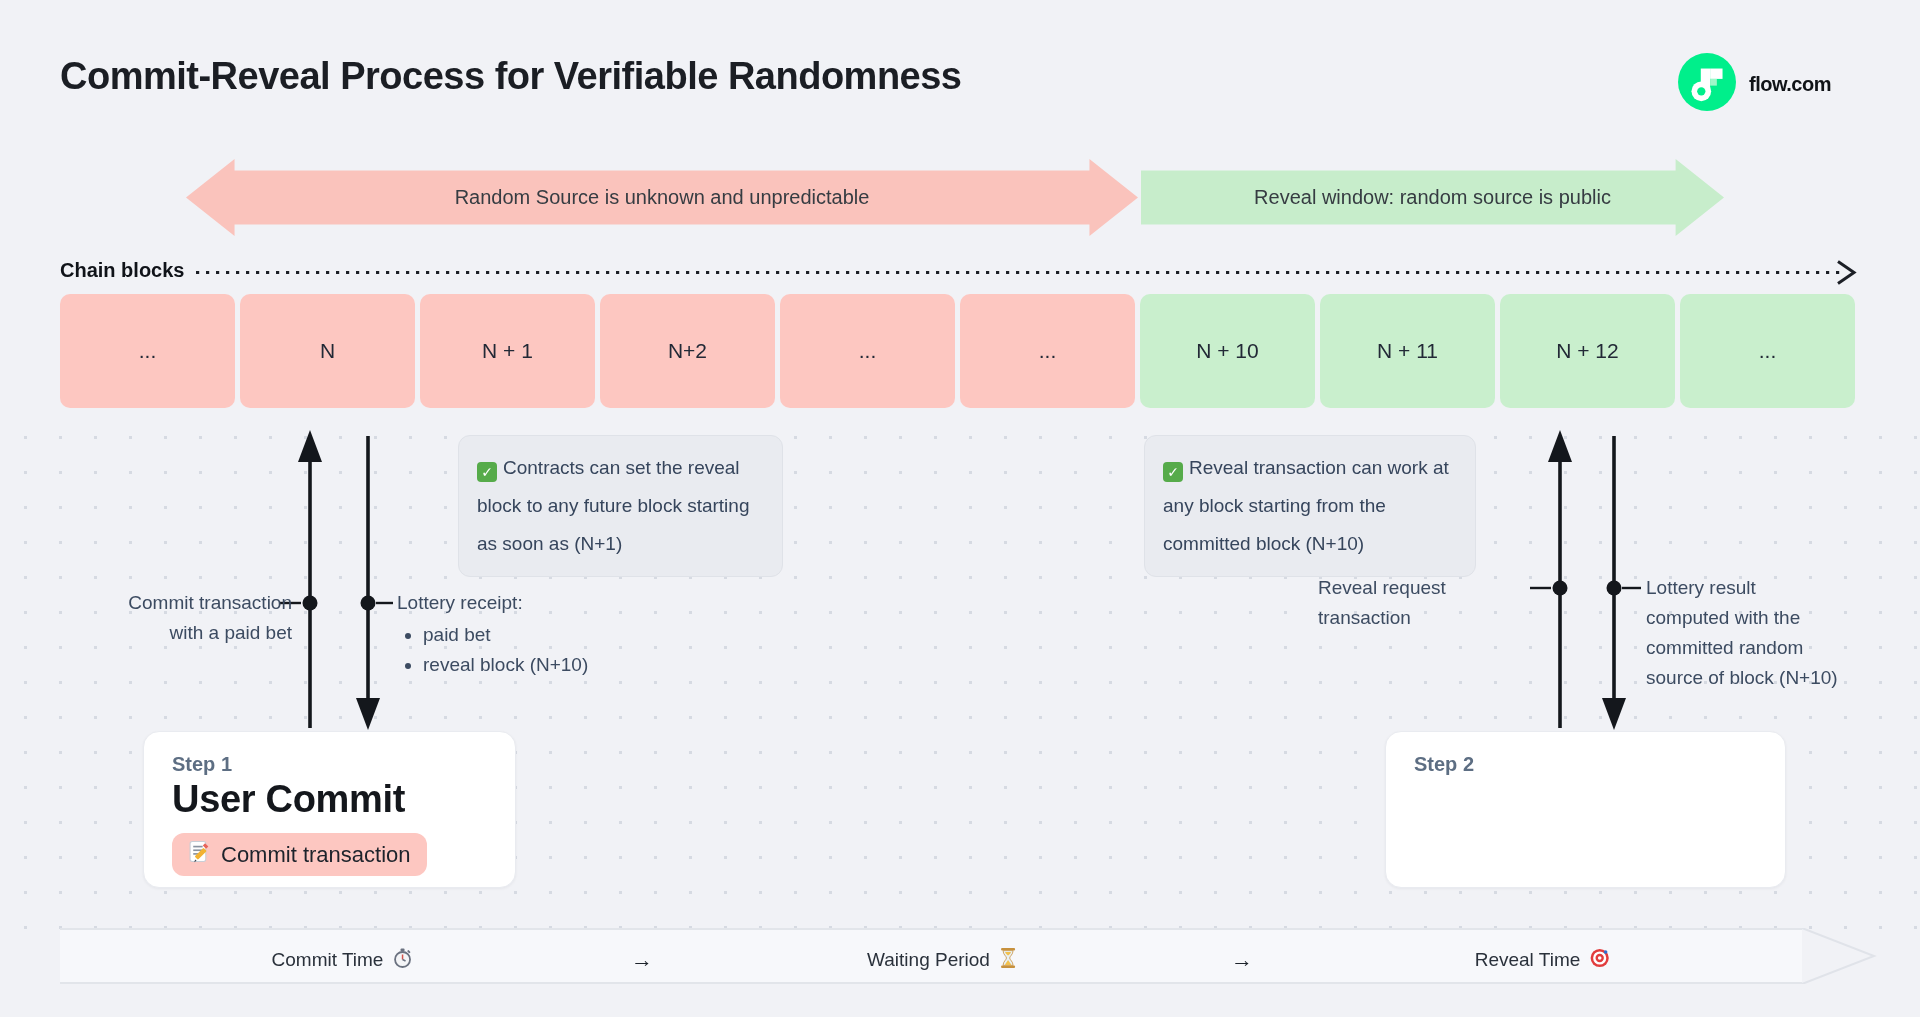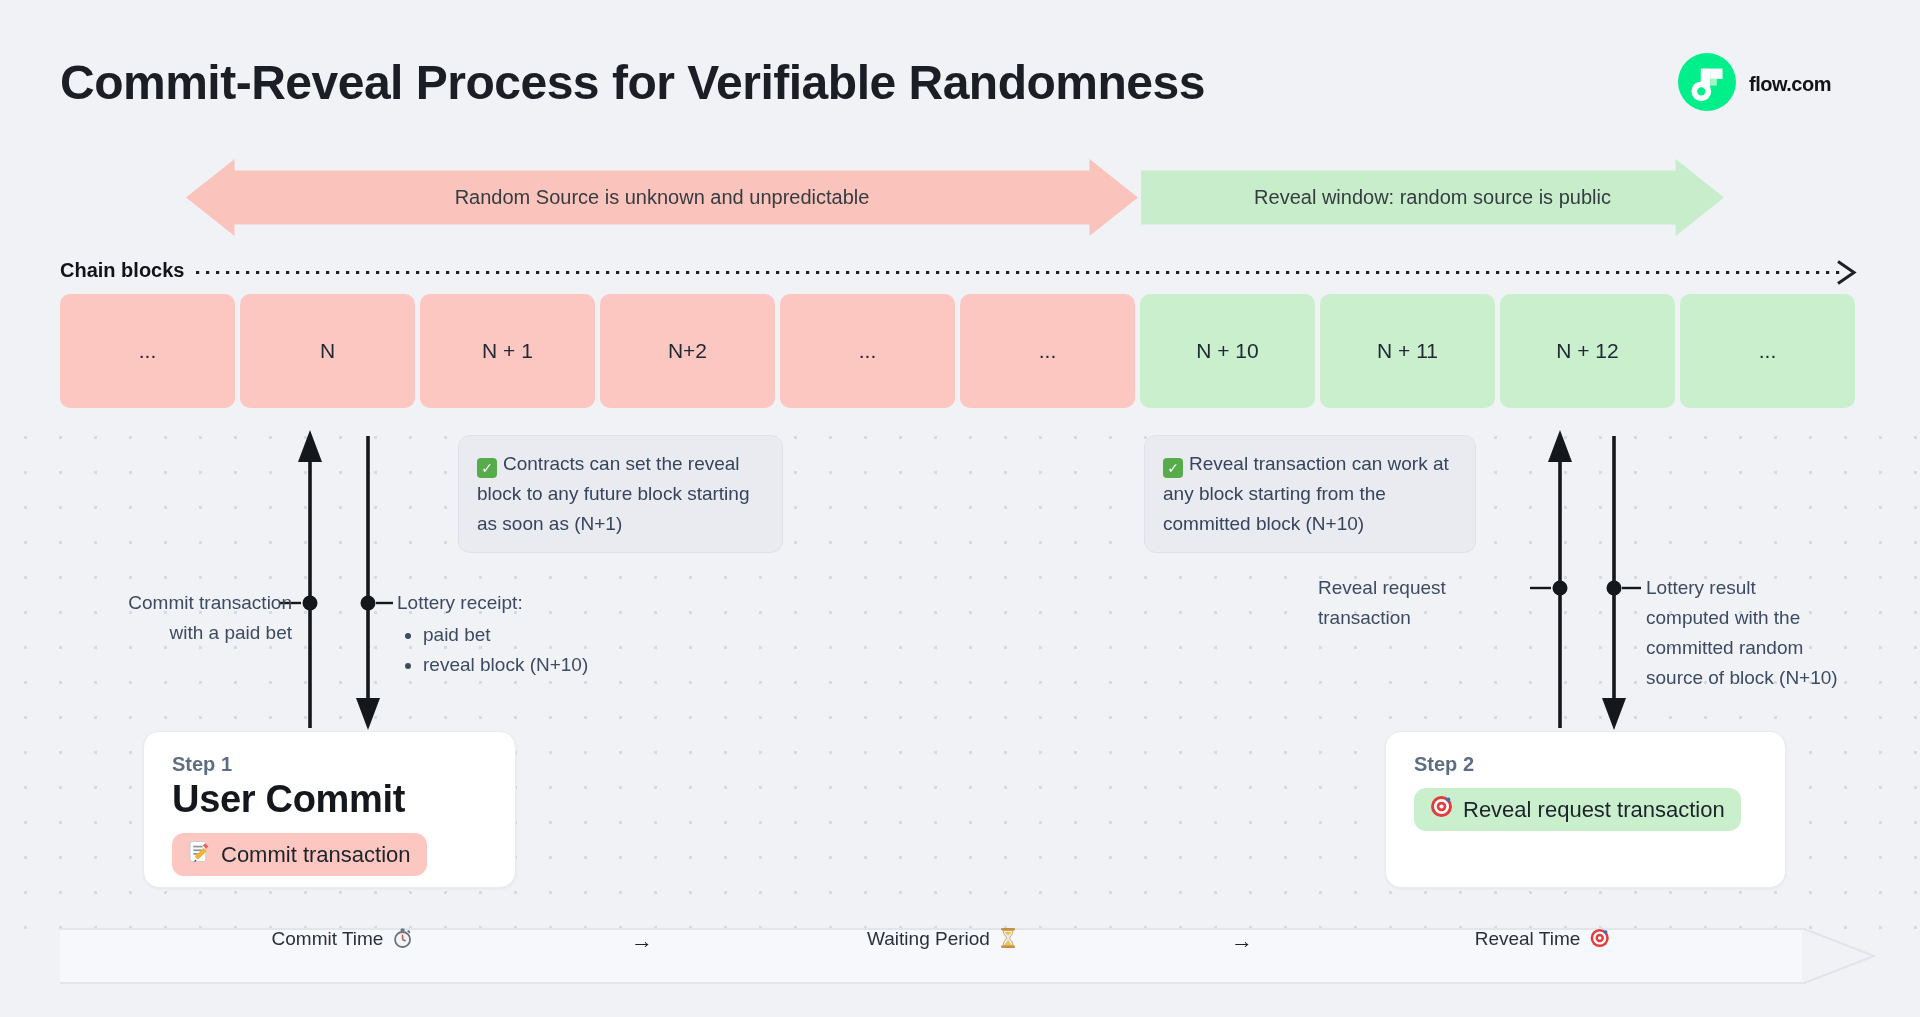--- a/index.html
+++ b/index.html
@@ -14,21 +14,21 @@
   
   .dotgrid {
     position:absolute; left:0; right:0; top:412px; height:522px;
     background-image: radial-gradient(circle, #d6dae2 1.8px, rgba(0,0,0,0) 1.9px);
     background-size: 35px 35px; background-position: 8px 8px;
     z-index:0;
   }
 
   .page-title {
     position:absolute; left:60px; top:55px;
-    font-size:48px; font-weight:600; color:#1b1e24; letter-spacing:-0.5px;
+    font-size:38px; font-weight:600; color:#1b1e24; letter-spacing:-0.5px;
     z-index:3;
   }
 
   .brand { position:absolute; left:1678px; top:53px; display:flex; align-items:center; gap:13px; z-index:3; }
   .brand-text { font-size:20px; font-weight:800; color:#101317; letter-spacing:-0.5px; }
 
   
   .banner {
     position:absolute; top:159px; height:77px;
     display:flex; align-items:center; justify-content:center;
@@ -59,21 +59,21 @@
     display:flex; align-items:center; justify-content:center;
     font-size:21px; color:#222936;
   }
   .block.pink { background:#fdc7c1; }
   .block.green { background:#c9efcd; }
 
   
   .note {
     position:absolute; top:435px; z-index:3;
     background:#e9ebf0; border:1px solid #dfe2e8; border-radius:12px;
-    padding:13px 18px; font-size:19px; line-height:30px; color:#36455c;
+    padding:13px 18px; font-size:19px; line-height:38px; color:#36455c;
   }
   .note-left { left:458px; width:325px; }
   .note-right { left:1144px; width:332px; }
   .check-icon {
     display:inline-block; width:20px; height:20px; vertical-align:-3px;
     background:#56ab4a; border-radius:4px; margin-right:6px;
     color:#fff; font-size:14px; font-weight:700; line-height:20px; text-align:center;
   }
   .check-icon::before { content:"✓"; }
 
@@ -107,21 +107,21 @@
 
   
   .timeline-bar {
     position:absolute; left:60px; top:928px; width:1742px; height:56px;
     background:#f7f8fb; border-top:2px solid #e2e5ea; border-bottom:2px solid #e2e5ea;
     z-index:1;
   }
   .timeline-chevron { position:absolute; left:1800px; top:928px; z-index:1; }
   .tl-item {
     position:absolute; top:928px; height:64px; z-index:2;
-    display:flex; gap:9px; transform:translateX(-50%);
+    display:flex; align-items:center; gap:9px; transform:translateX(-50%);
     font-size:19px; color:#2a313b; white-space:nowrap;
   }
   .tl-arrow { font-size:22px; color:#1d232b; }
 
   .icon-svg { display:inline-block; vertical-align:middle; }
 
   
   .overlay { position:absolute; left:0; top:0; z-index:2; pointer-events:none; }
 </style>
 </head>
@@ -215,32 +215,20 @@
           <path d="M8.2 19.8 L6 21.2 L6.8 18.6 Z" fill="#3c4350"></path>
           <rect x="14.6" y="4.2" width="4.4" height="3" transform="rotate(45 16.8 5.7)" fill="#e8645a"></rect>
         </svg>
       </span>
       <span>Commit transaction</span>
     </button>
   </div>
 
   <div class="card card-2">
     <div class="step-label">Step 2</div>
-    <button class="step-btn btn-green">
-      <span class="icon-svg">
-        <svg width="23" height="23" viewBox="0 0 22 22">
-          <circle cx="11" cy="11" r="10" fill="#e23d3d"></circle>
-          <circle cx="11" cy="11" r="7.2" fill="#ffffff"></circle>
-          <circle cx="11" cy="11" r="4.6" fill="#e23d3d"></circle>
-          <circle cx="11" cy="11" r="2" fill="#ffffff"></circle>
-          <circle cx="17.5" cy="4.5" r="2" fill="#2f6fd0"></circle>
-        </svg>
-      </span>
-      <span>Reveal request transaction</span>
-    </button>
   </div>
 
   <div class="timeline-bar"></div>
   <svg class="timeline-chevron" width="80" height="56" viewBox="0 0 80 56">
     <polyline points="2,0 74,28 2,56" fill="none" stroke="#e0e3e9" stroke-width="2"></polyline>
   </svg>
 
   <div class="tl-item" style="left:342px">
     <span>Commit Time</span>
     <span class="icon-svg">

